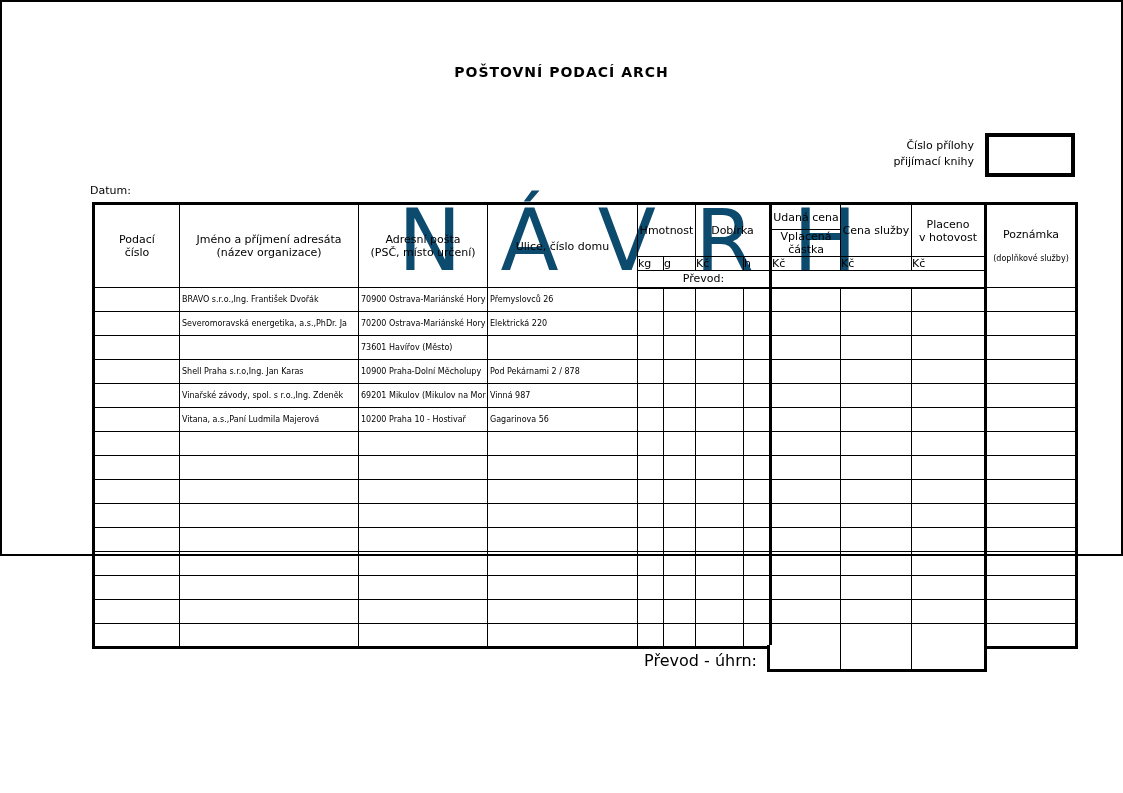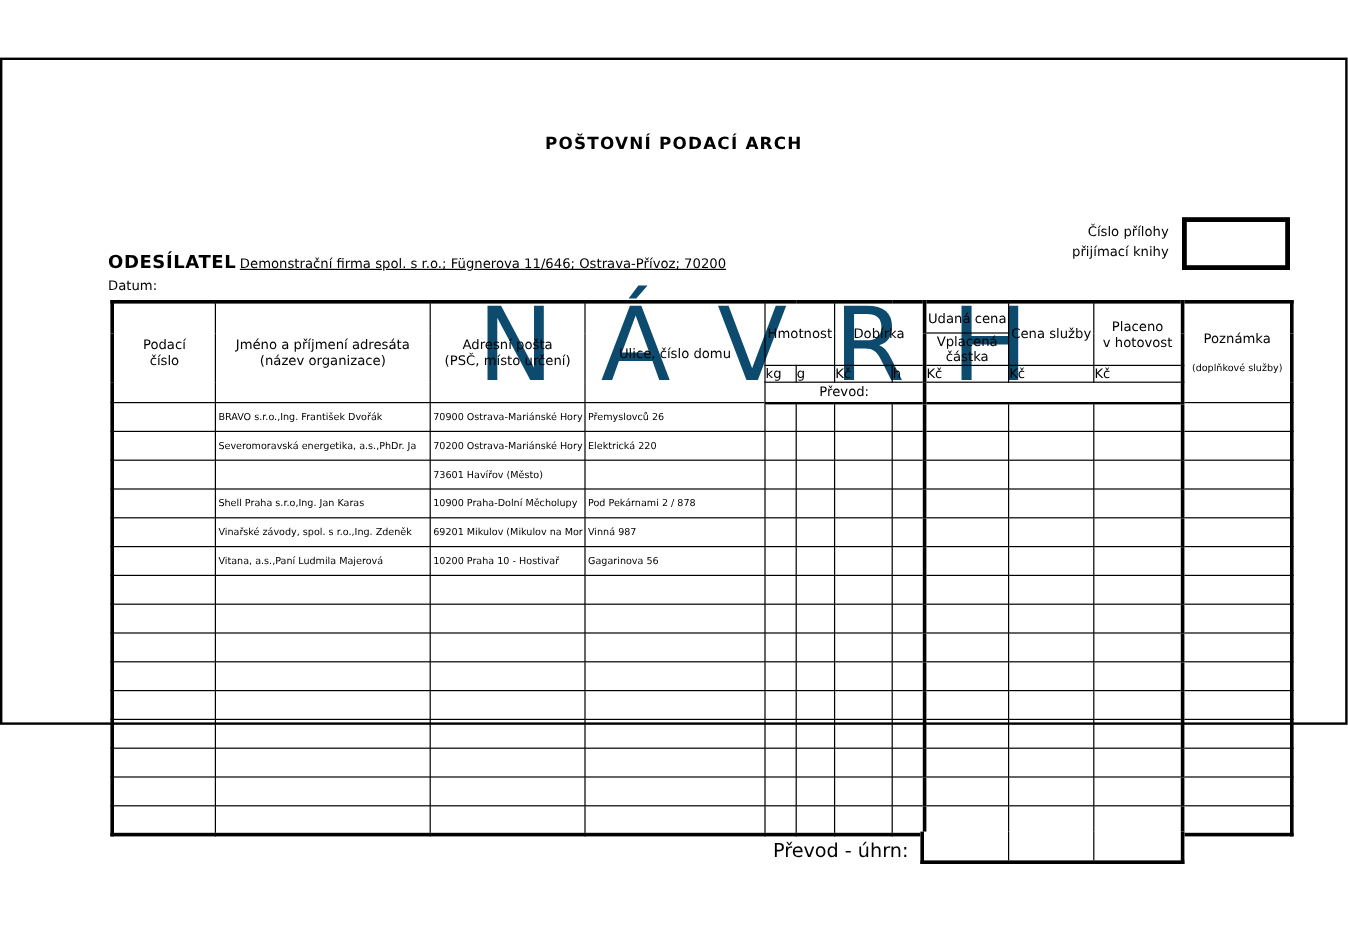--- a/index.html
+++ b/index.html
@@ -1,19 +1,19 @@
 <!DOCTYPE html>
 <html><head>
 <meta charset="utf-8">
 <style>
   * { margin:0; padding:0; box-sizing:border-box; }
   html,body { width:1123px; height:793px; background:#fff; overflow:hidden;
               font-family:"DejaVu Sans", sans-serif; color:#000; }
   .page { position:absolute; left:0; top:0; width:1123px; height:556px;
-          border:2px solid #000; background:#fff;margin-top:48px; }
+          border:2px solid #000; background:#fff; }
 
   .title { position:absolute; top:62px; left:0; width:100%; text-align:center;
            font-size:14px; font-weight:bold; letter-spacing:1px; }
 
   .attach-label { position:absolute; left:850px; top:136px; width:122px;
                   text-align:right; font-size:11px; line-height:16px; white-space:pre-line; }
   .attach-box   { position:absolute; left:983px; top:131px; width:90px; height:44px;
                   border:4px solid #000; background:#fff; }
 
   .sender-line  { position:absolute; left:88px; top:158px; white-space:nowrap; }
@@ -54,23 +54,20 @@
 <body>
 
 <div class="page">
 
   <div class="title">POŠTOVNÍ PODACÍ ARCH</div>
 
   <div class="attach-label">Číslo přílohy
 přijímací knihy</div>
   <div class="attach-box"></div>
 
-  <div class="sender-line">
-    <span class="sender-label">ODESÍLATEL</span><span class="sender-value">Demonstrační firma spol. s r.o.; Fügnerova 11/646; Ostrava-Přívoz; 70200</span>
-  </div>
   <div class="date-label">Datum:</div>
 
   <div class="watermark">N Á V R H</div>
 
   <table class="sheet">
     <colgroup>
       <col style="width:86px">
         <col style="width:179px">
         <col style="width:129px">
         <col style="width:150px">

